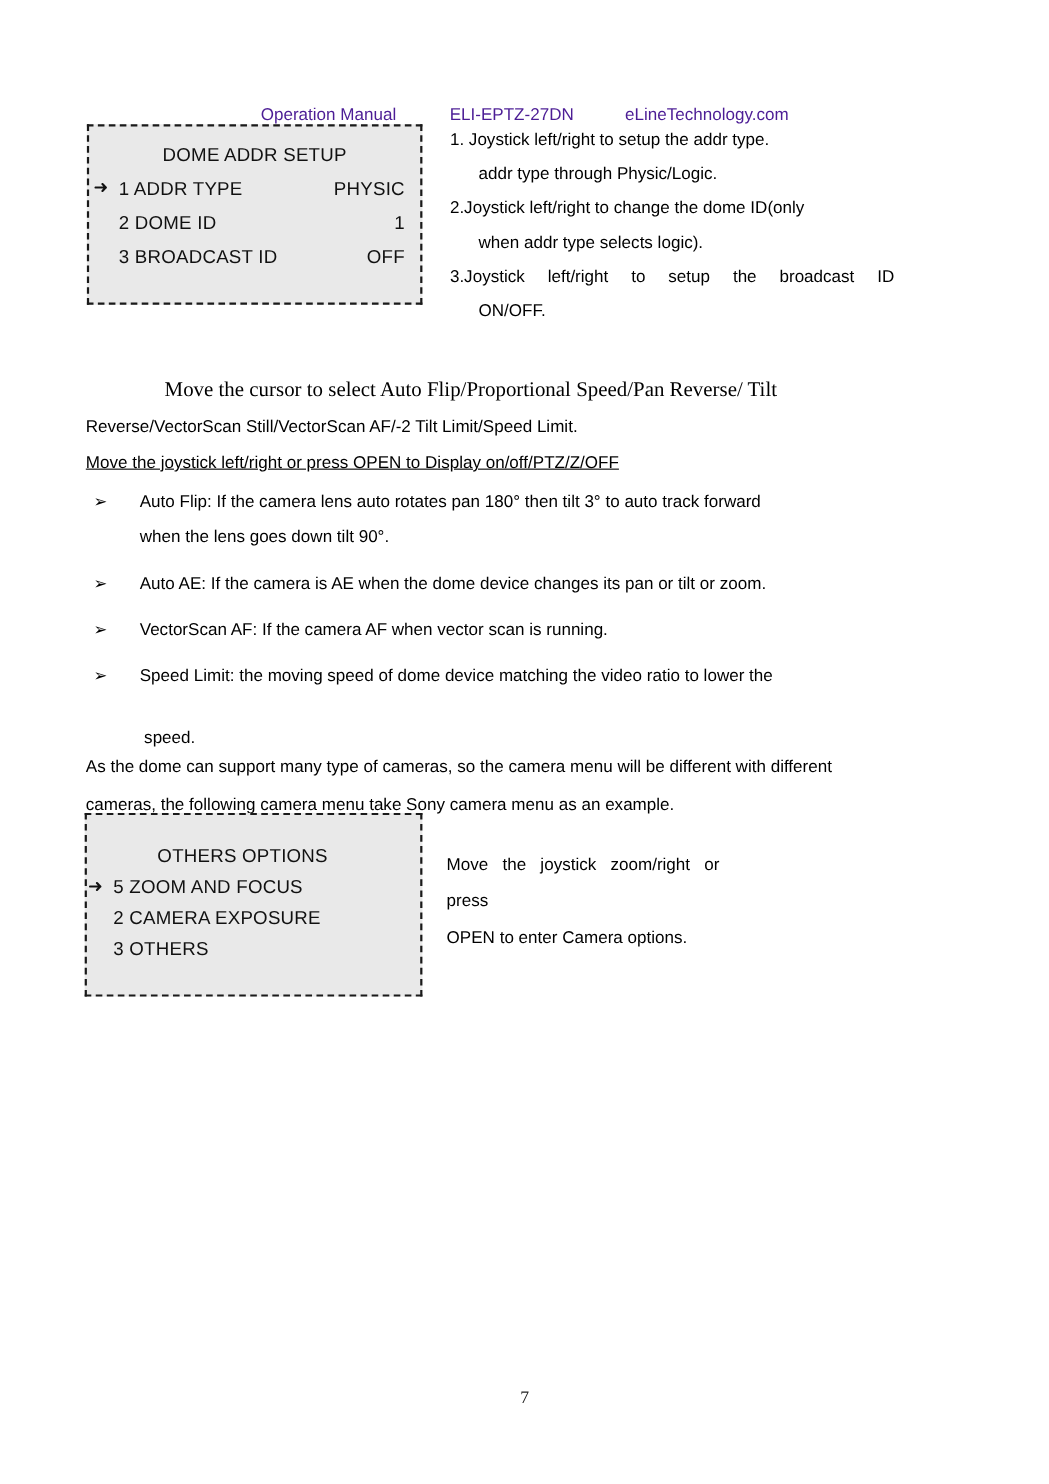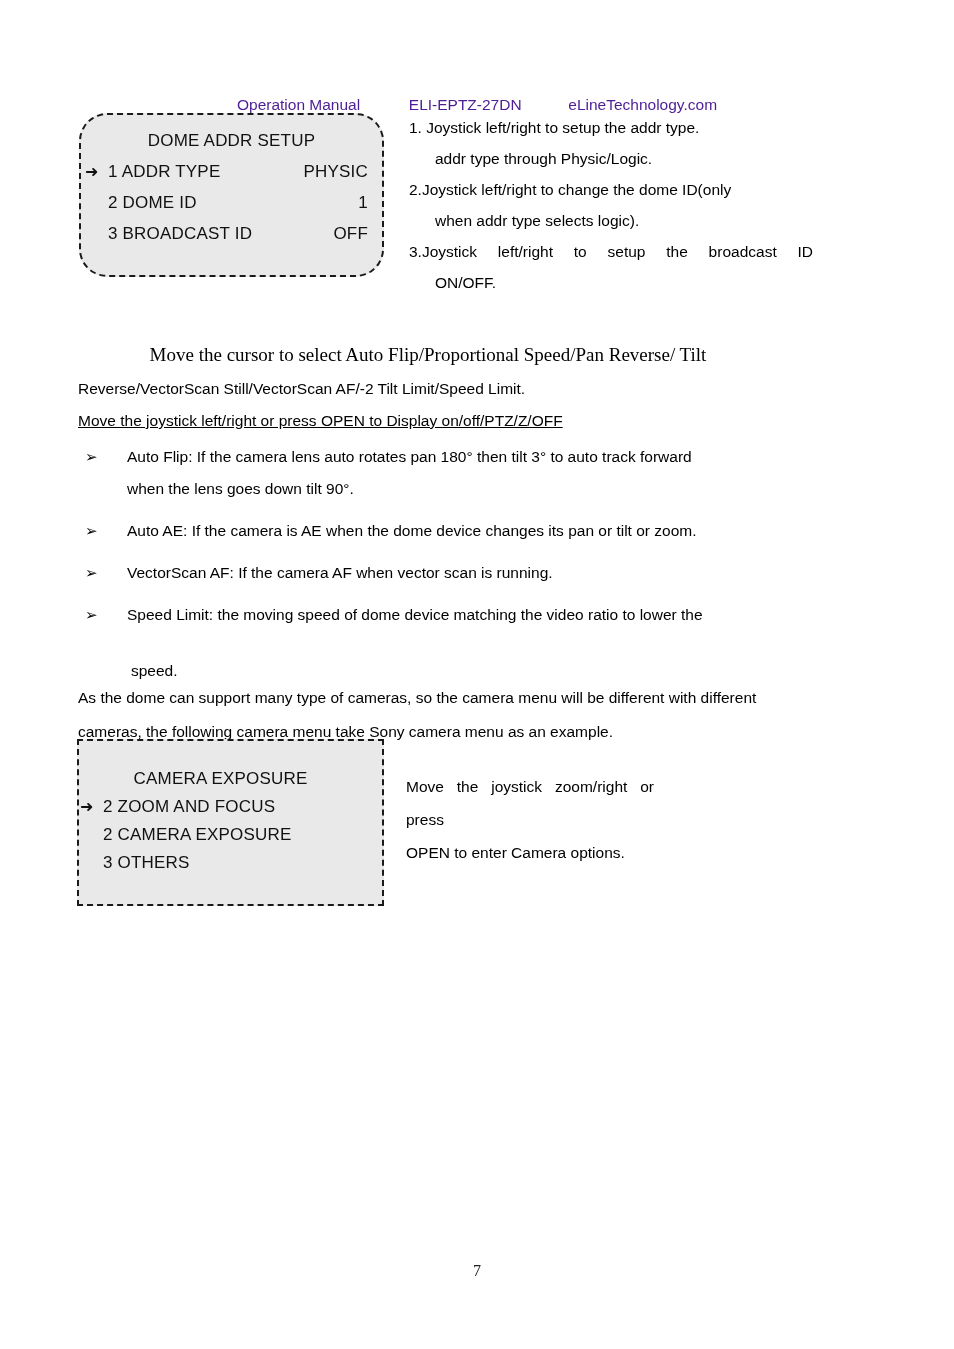--- a/index.html
+++ b/index.html
@@ -47,21 +47,20 @@
     box-sizing: border-box;
     font-size: 17px;
     font-family: "Liberation Sans", sans-serif;
     color: #111111;
   }
   .osd-box.box1 {
     left: 79px;
     top: 113px;
     width: 305px;
     height: 164px;
-    border-radius: 28px;
   }
   .osd-box.box2 {
     left: 77px;
     top: 739px;
     width: 307px;
     height: 167px;
   }
 
   .osd-title {
     text-align: center;
@@ -287,25 +286,25 @@
     </div>
 
   </div>
 
   <div class="para-dome">
     <span class="pline">As the dome can support many type of cameras, so the camera menu will be different with different</span>
     <span class="pline">cameras, the following camera menu take Sony camera menu as an example.</span>
   </div>
 
   <div class="osd-box box2">
-    <div class="osd-title">CAMERA EXPOSURE</div>
+    <div class="osd-title">OTHERS OPTIONS</div>
 
     <div class="osd-row">
       <span class="osd-cursor">➜</span>
-      <span class="osd-label">2 ZOOM AND FOCUS</span>
+      <span class="osd-label">5 ZOOM AND FOCUS</span>
     </div>
 
     <div class="osd-row">
       <span class="osd-label">2 CAMERA EXPOSURE</span>
     </div>
 
     <div class="osd-row">
       <span class="osd-label">3 OTHERS</span>
     </div>
   </div>

